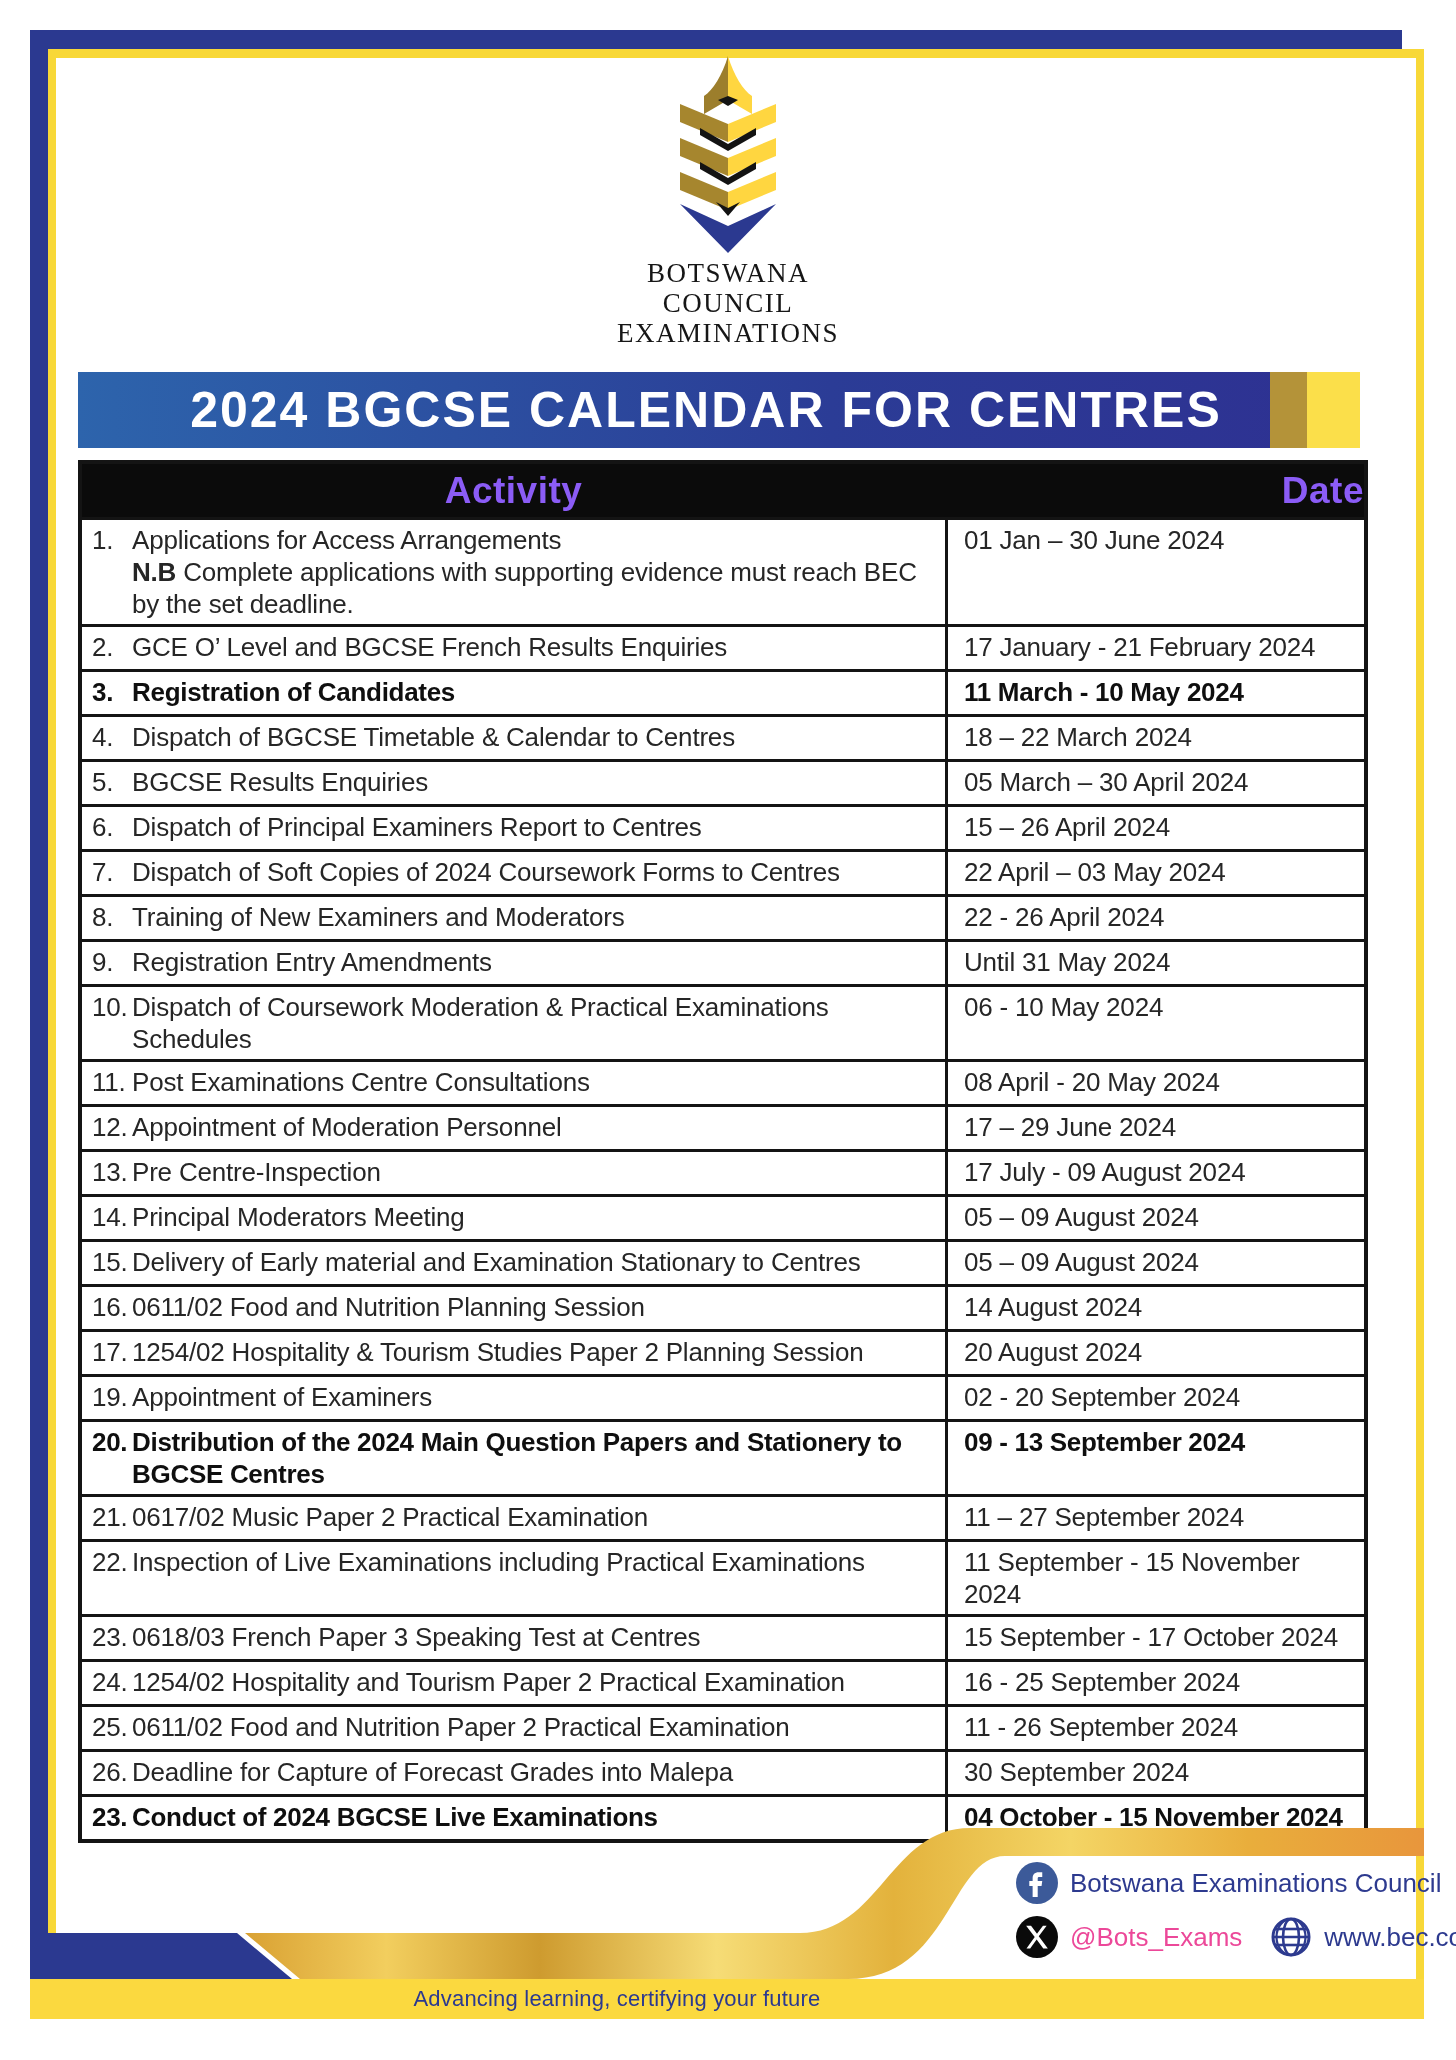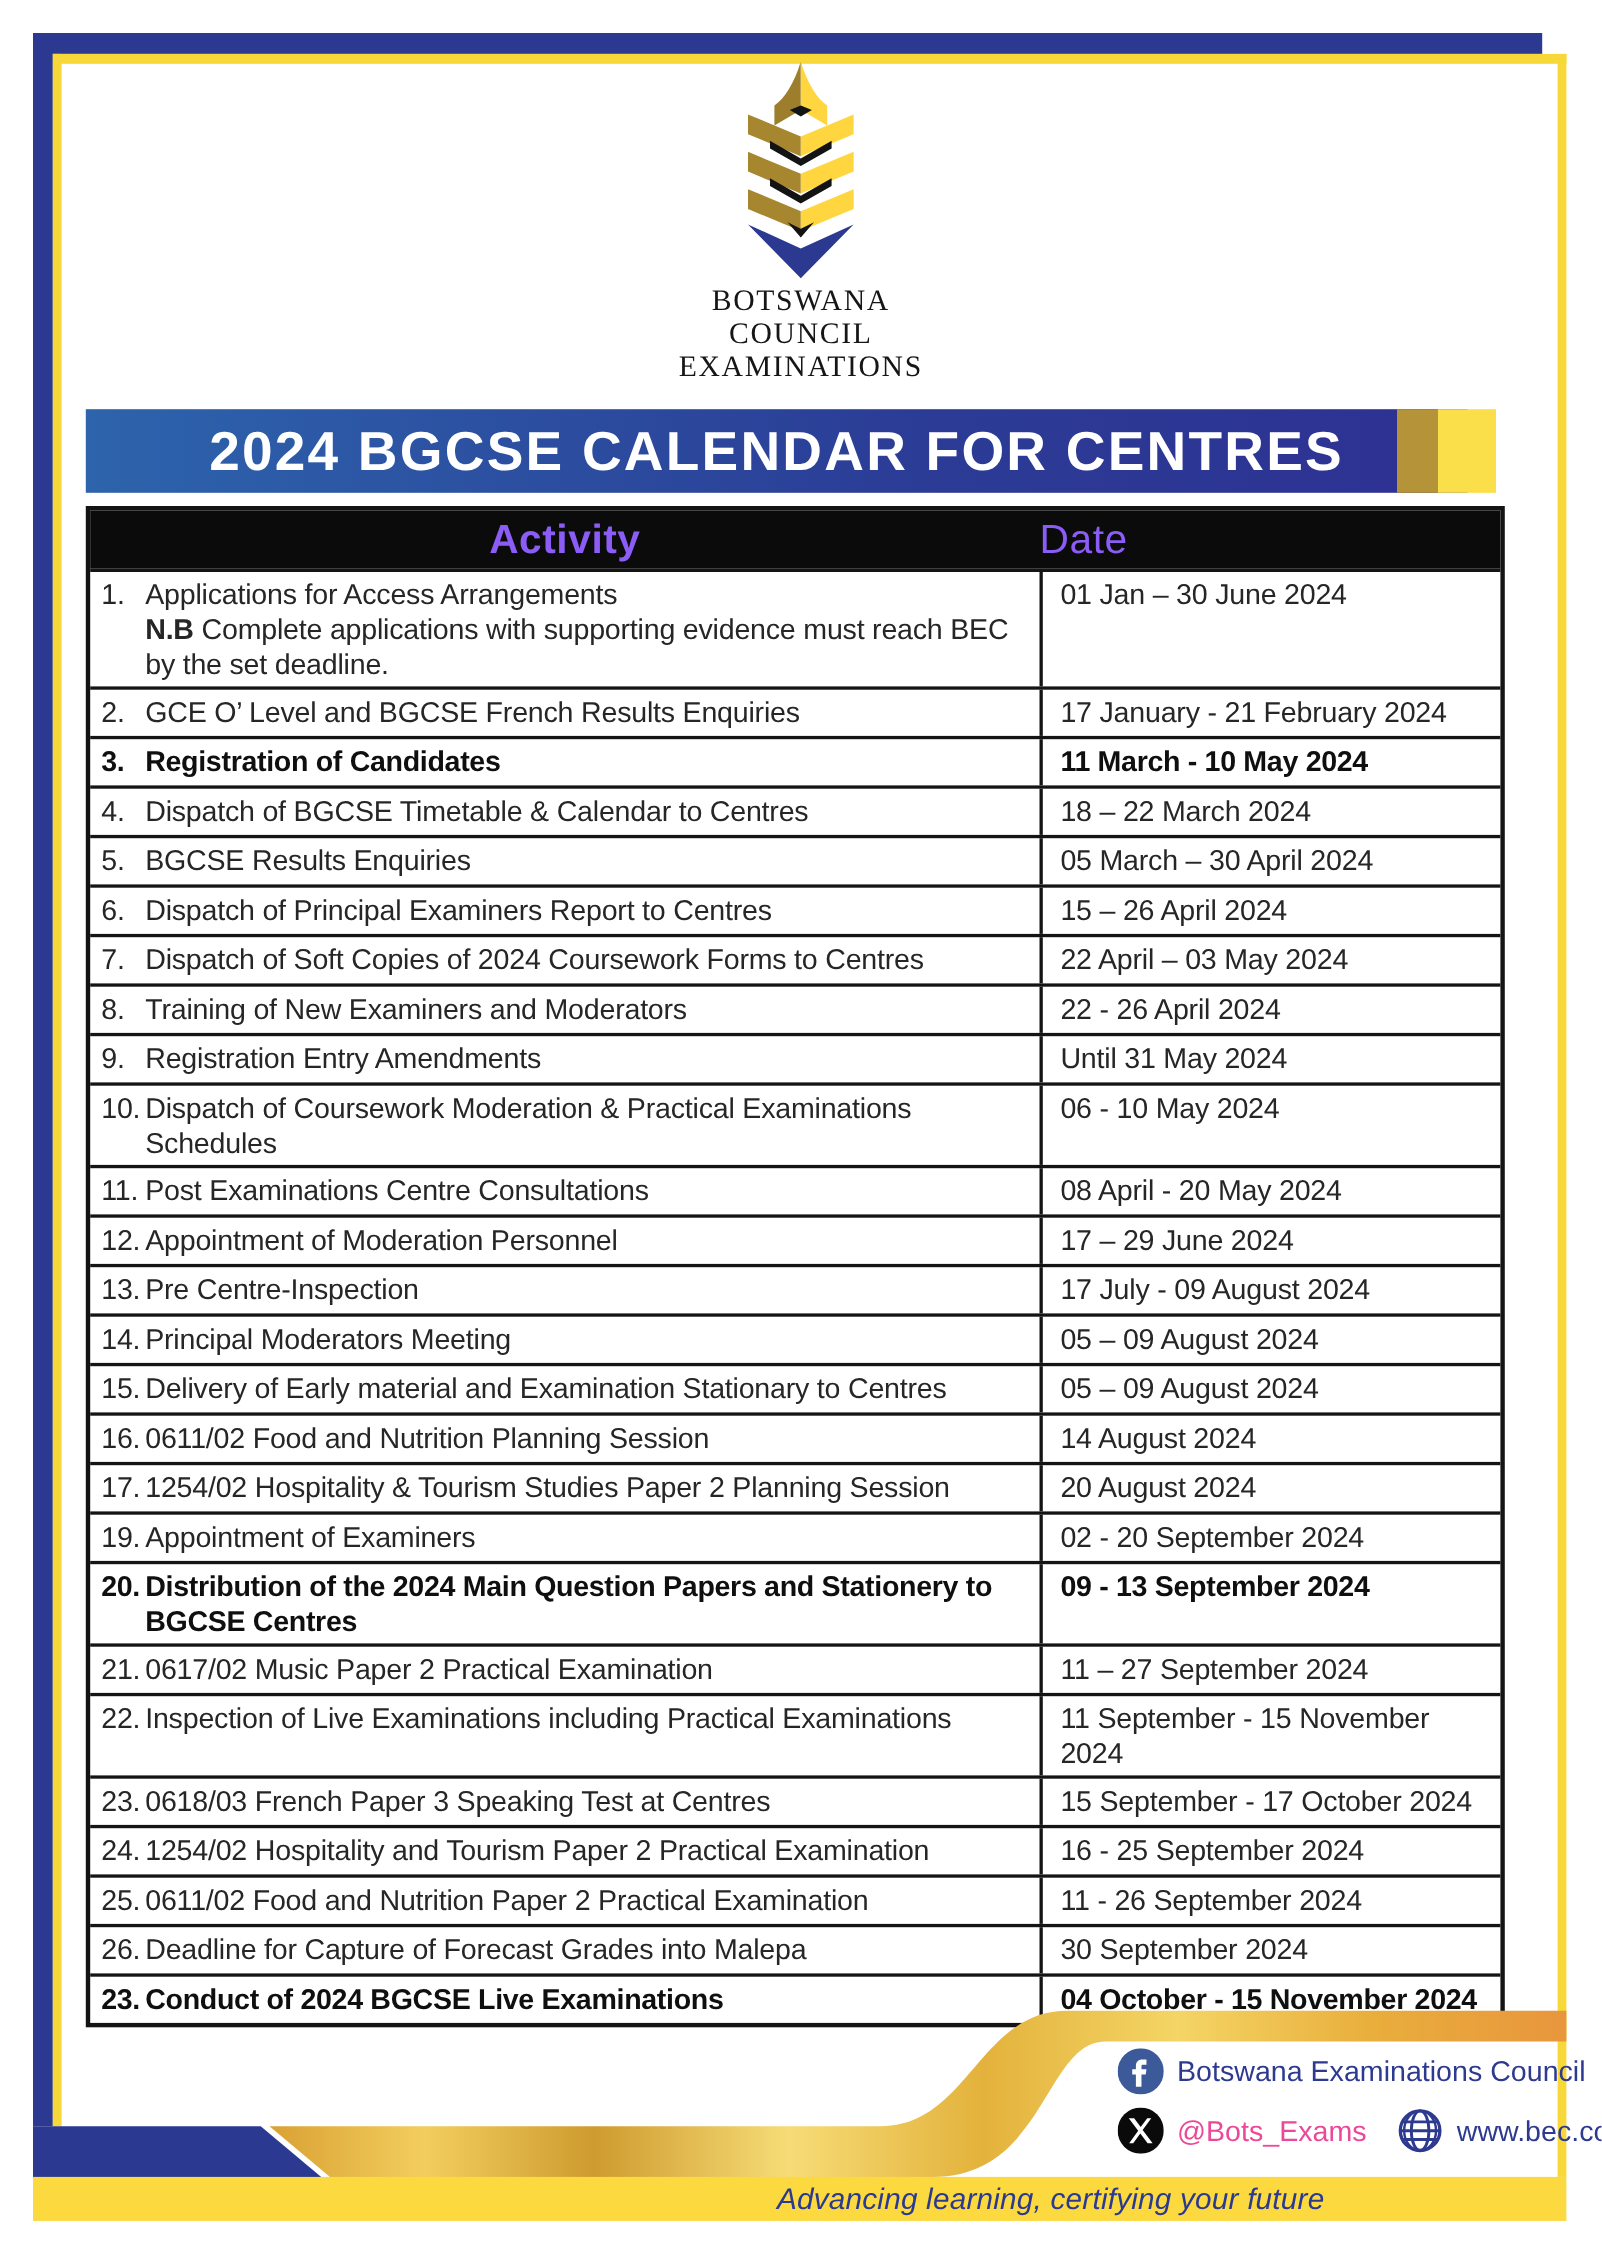--- a/index.html
+++ b/index.html
@@ -27,40 +27,40 @@
     background:linear-gradient(90deg,#2D64AC 0%,#2B3C96 60%,#2E3192 100%);
     display:flex;align-items:center;justify-content:center;text-align:center;}
   .banner-title{color:#ffffff;font-size:50px;font-weight:800;letter-spacing:2px;white-space:nowrap;}
   .banner-gold{left:1270px;top:372px;width:37px;height:76px;background:#B49339;}
   .banner-yellow{left:1307px;top:372px;width:53px;height:76px;background:#FBDF4A;}
 
   
   .caltable{left:78px;top:460px;width:1282px;border:4px solid #141414;background:#fff;}
   .thead{display:flex;background:#0b0b0b;color:#8b5cf6;height:53px;align-items:center;}
   .thead .h-activity{width:863px;text-align:center;font-size:37px;font-weight:700;letter-spacing:0.5px;}
-  .thead .h-date{flex:1;text-align:left;font-size:37px;font-weight:400;letter-spacing:0.5px;}
+  .thead .h-date{flex:1;text-align:right;font-size:37px;font-weight:700;letter-spacing:0.5px;}
   .trow{display:flex;border-top:3px solid #141414;min-height:42px;}
   .cell{font-size:26px;line-height:32px;color:#262626;letter-spacing:-0.2px;}
   .cell.activity{width:863px;display:flex;padding:4px 8px 4px 10px;box-sizing:border-box;}
   .num{width:40px;flex:none;}
   .atext{flex:1;}
   .cell.date{flex:1;border-left:3px solid #141414;padding:4px 6px 4px 16px;}
   .trow.bold .cell{font-weight:700;color:#0f0f0f;letter-spacing:-0.3px;}
 
   
   .ribbon-svg{left:0;top:1820px;}
   .social{display:flex;align-items:center;gap:12px;}
   .social-fb{left:1016px;top:1862px;text-align:center;}
   .social-x{left:1016px;top:1916px;}
   .social-label{font-size:26px;color:#2D3A8F;line-height:42px;white-space:nowrap;}
   .social-label.dark{color:#ec4899;}
   .globe-gap{margin-left:16px;}
   .slogan-bar{left:30px;top:1979px;width:1394px;height:40px;background:#FBD93F;}
-  .slogan-text{position:absolute;left:0;top:0;width:1174px;text-align:right;
-    font-size:27px;font-style:italic;color:#2B3990;line-height:40px;letter-spacing:0.2px;}
+  .slogan-text{position:absolute;left:0;top:0;width:1174px;text-align:center;
+    font-size:22px;color:#2B3990;line-height:40px;letter-spacing:0.2px;}
 </style>
 </head>
 <body>
 
 <div class="abs frame-top-blue"></div>
 <div class="abs frame-top-yellow"></div>
 <div class="abs frame-left-blue"></div>
 <div class="abs frame-left-yellow"></div>
 <div class="abs frame-right-yellow"></div>
 

